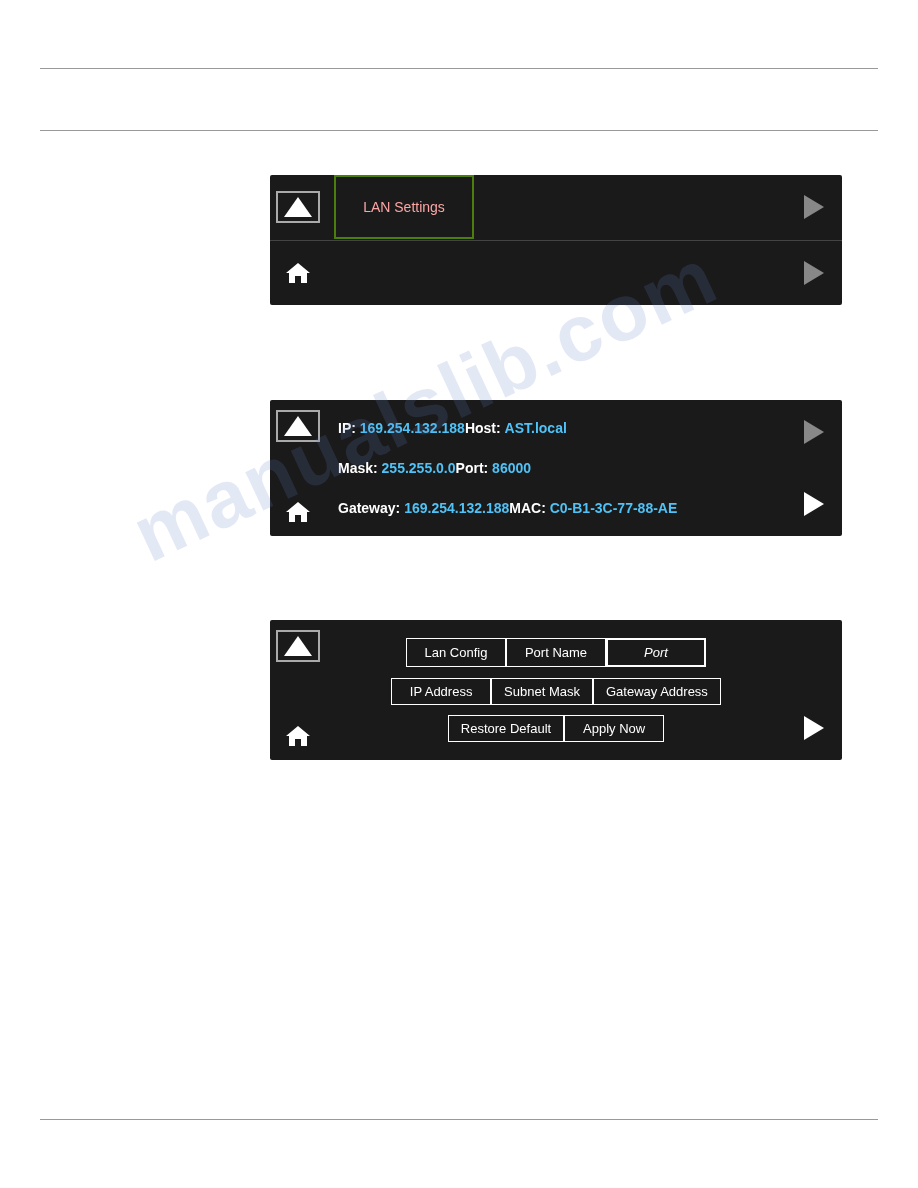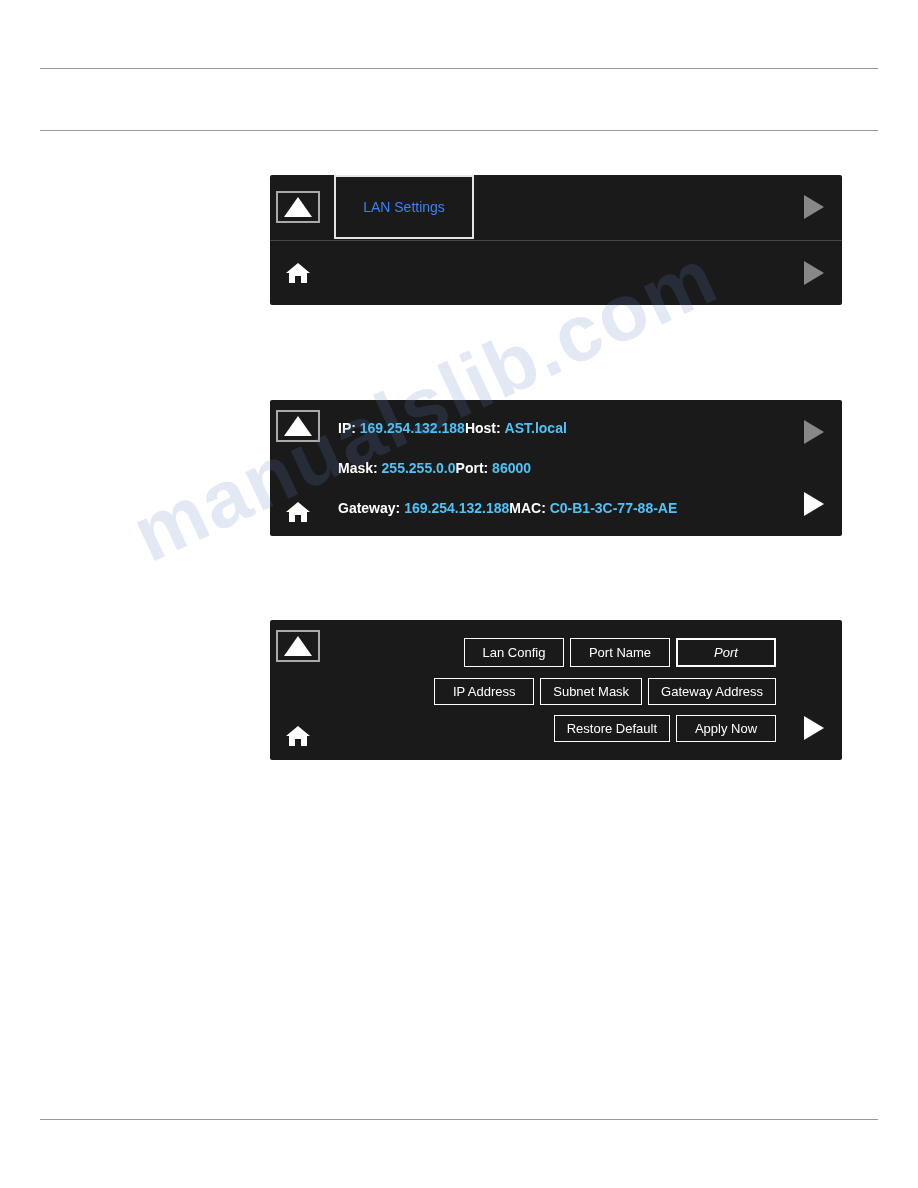--- a/index.html
+++ b/index.html
@@ -89,22 +89,22 @@
       width: 56px;
       display: flex;
       align-items: center;
       justify-content: center;
       cursor: pointer;
       margin-left: auto;
     }
 
     .menu-btn {
       background: #1a1a1a;
-      border: 2px solid #e5e5e5;
-      color: #3b82f6;
+      border: 2px solid #4d7c0f;
+      color: #fca5a5;
       font-size: 14px;
       padding: 22px 18px;
       cursor: pointer;
       min-width: 140px;
       text-align: center;
       margin-left: 8px;
     }
 
     
     .arrow-up {
@@ -232,22 +232,21 @@
       width: 56px;
       display: flex;
       flex-direction: column;
       align-items: center;
       justify-content: flex-end;
       padding: 10px 0;
     }
 
     .btn-row {
       display: flex;
-      gap: 6px;
-      justify-content: flex-end;
+      justify-content: center;
     }
 
     .config-btn {
       background: #1a1a1a;
       border: 1.5px solid #ffffff;
       color: #ffffff;
       font-size: 13px;
       padding: 5px 12px;
       cursor: pointer;
       min-width: 100px;

